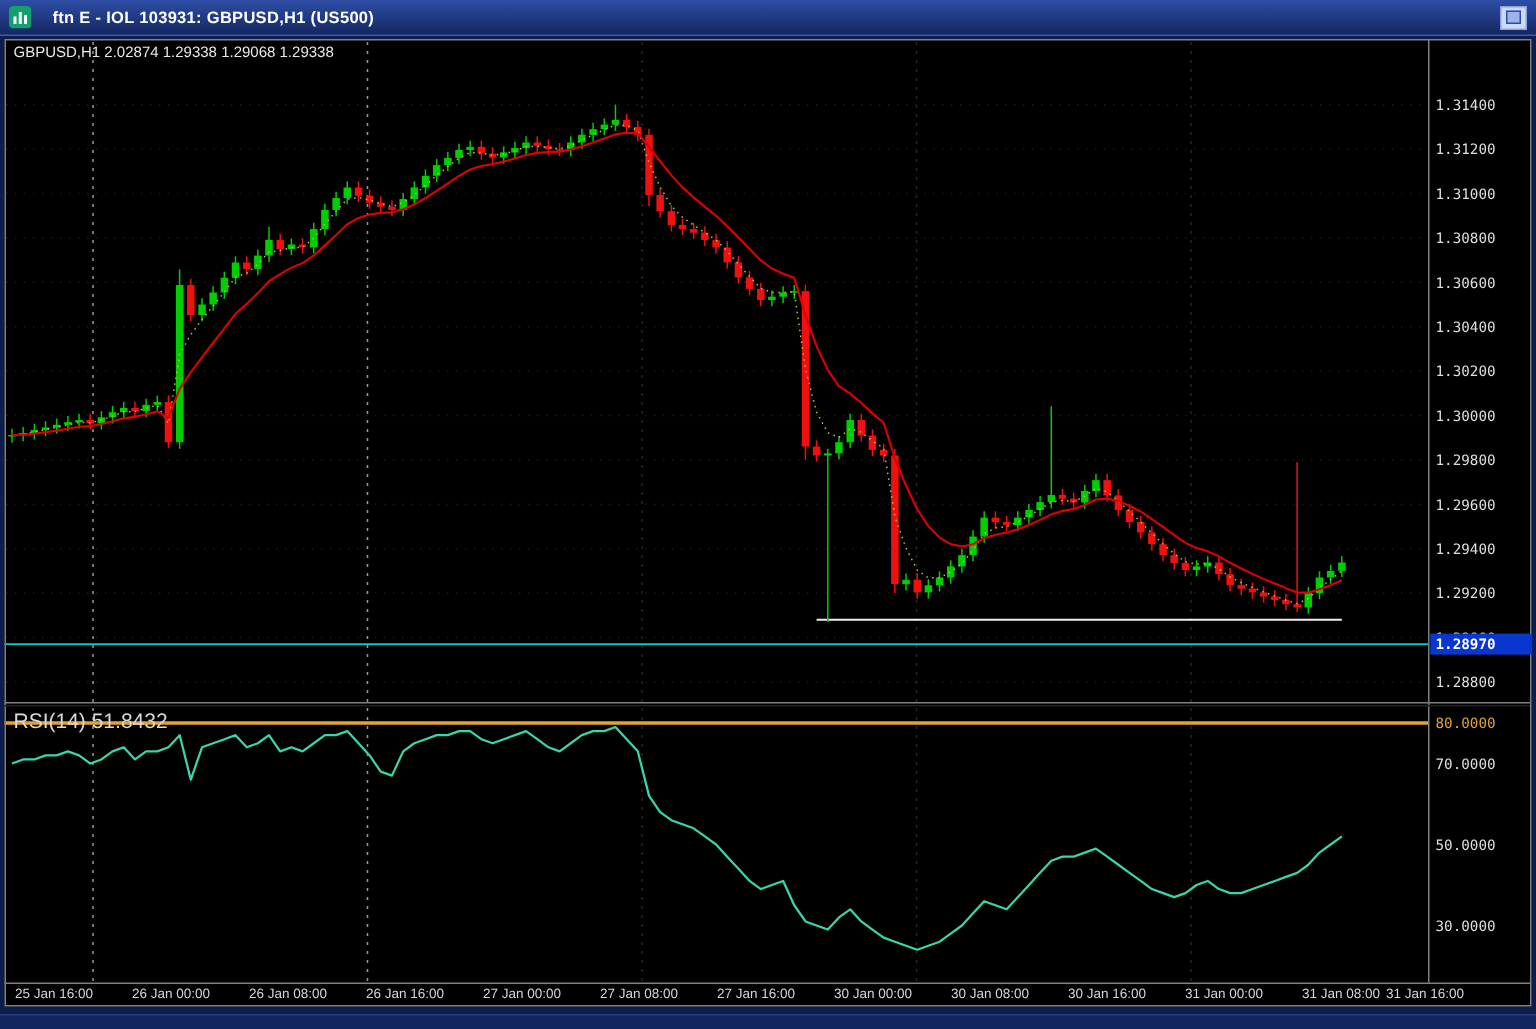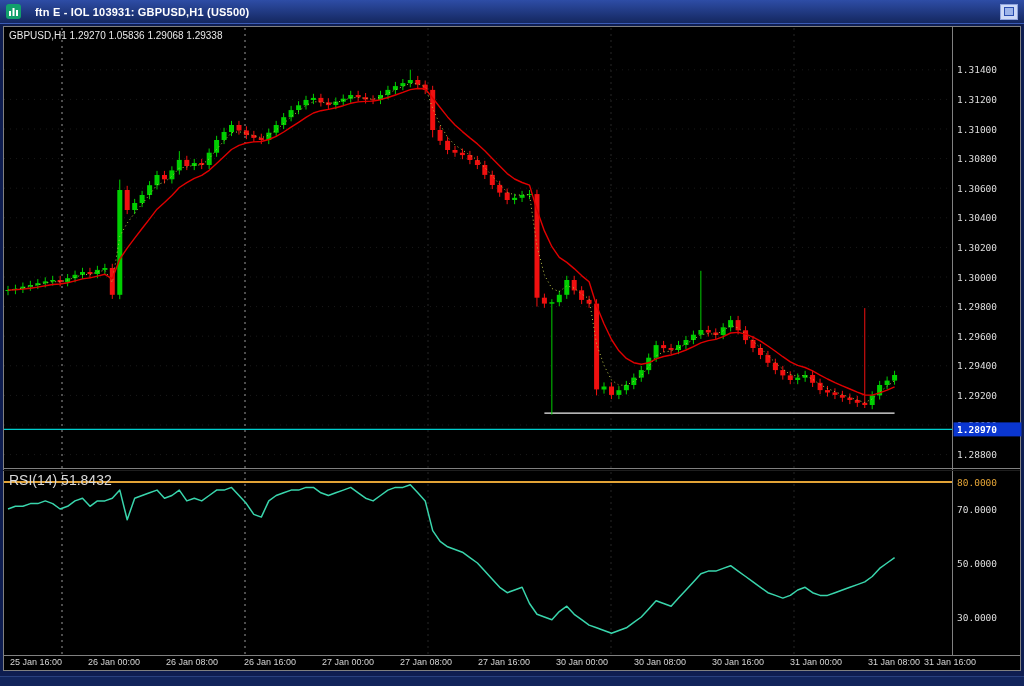--- a/index.html
+++ b/index.html
@@ -361,18 +361,18 @@
           <text x="400" y="641" font-family="Liberation Sans, sans-serif" font-size="9" fill="#d6d6d6">27 Jan 08:00</text>
           <text x="478" y="641" font-family="Liberation Sans, sans-serif" font-size="9" fill="#d6d6d6">27 Jan 16:00</text>
           <text x="556" y="641" font-family="Liberation Sans, sans-serif" font-size="9" fill="#d6d6d6">30 Jan 00:00</text>
           <text x="634" y="641" font-family="Liberation Sans, sans-serif" font-size="9" fill="#d6d6d6">30 Jan 08:00</text>
           <text x="712" y="641" font-family="Liberation Sans, sans-serif" font-size="9" fill="#d6d6d6">30 Jan 16:00</text>
           <text x="790" y="641" font-family="Liberation Sans, sans-serif" font-size="9" fill="#d6d6d6">31 Jan 00:00</text>
           <text x="868" y="641" font-family="Liberation Sans, sans-serif" font-size="9" fill="#d6d6d6">31 Jan 08:00</text>
           <text x="924" y="641" font-family="Liberation Sans, sans-serif" font-size="9" fill="#d6d6d6">31 Jan 16:00</text>
         </g>
       </svg>
-    <div class="info-line">GBPUSD,H1 1.29270 1.05836 1.29068 1.29338</div>
+    <div class="info-line">GBPUSD,H1 2.02874 1.29338 1.29068 1.29338</div>
     <div class="ind-label">RSI(14) 51.8432</div>
   </div>
 
   <div class="statusbar"></div>
 </div>
 
 </body></html>

